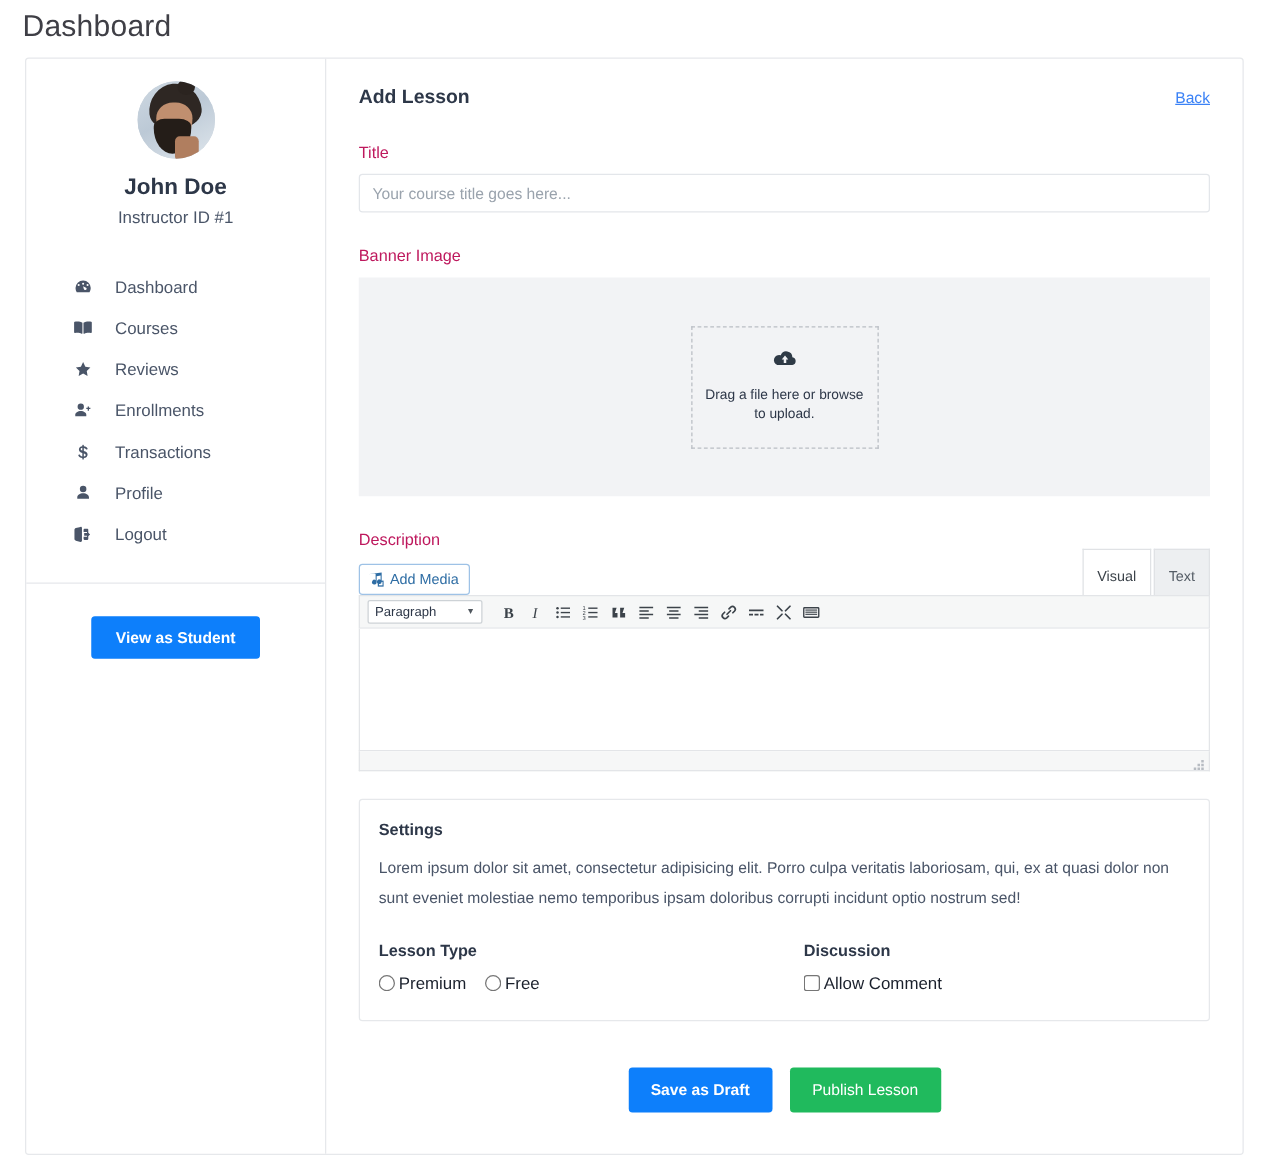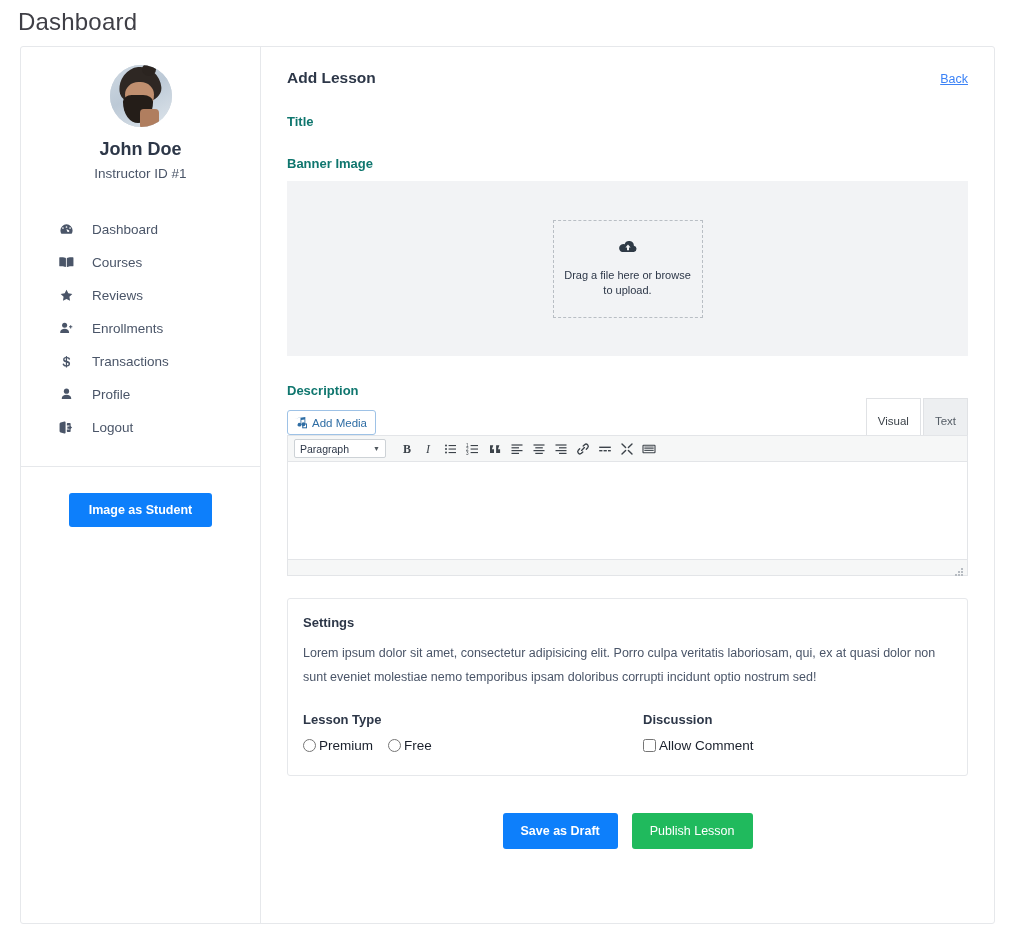--- a/index.html
+++ b/index.html
@@ -114,22 +114,22 @@
   .main { flex: 1; padding: 22px 26px 0 26px; position: relative; }
   .main-head {
     display: flex; align-items: baseline; justify-content: space-between;
   }
   .main-title { font-size: 15.5px; font-weight: 700; color: #2d3748; }
   .back-link {
     font-size: 12.5px; color: #3b82f6;
     text-decoration: underline; cursor: pointer;
   }
   .field-label {
-    font-size: 13px; font-weight: 700;
-    color: #0f766e; margin: 27px 0 10px 0;
+    font-size: 13px; font-weight: 400;
+    color: #be185d; margin: 27px 0 10px 0;
   }
   .text-input {
     width: 100%; height: 31px;
     border: 1px solid #e3e6ea; border-radius: 3px;
     padding: 0 10px; font-size: 12.5px;
     color: #2d3748; background: #fff;
     font-family: "Liberation Sans", sans-serif;
     outline: none;
   }
   .text-input::placeholder { color: #9aa3ad; }
@@ -330,33 +330,34 @@
             </svg>
         </span>
         <span class="nav-label">Logout</span>
       </div>
 
     </nav>
 
     <div class="side-divider"></div>
 
     <div class="view-student-wrap">
-      <button class="btn-blue">Image as Student</button>
+      <button class="btn-blue">View as Student</button>
     </div>
   </aside>
 
   <section class="main">
 
     <div class="main-head">
       <div class="main-title">Add Lesson</div>
       <a class="back-link">Back</a>
     </div>
 
     
     <div class="field-label">Title</div>
+    <input class="text-input" type="text" placeholder="Your course title goes here..." style="">
 
     
     <div class="field-label">Banner Image</div>
     <div class="banner-box">
       <div class="dropzone">
         <span class="cloud-icon">
           <svg width="20" height="15" viewBox="0 0 20 15" fill="currentColor">
               <path d="M15.9 5.7A4.8 4.8 0 0 0 6.6 4.2 3.9 3.9 0 0 0 3.9 12h12a3.2 3.2 0 0 0 0-6.3z"></path>
               <path d="M10 4.4l2.6 3.1h-1.6v2.8H9V7.5H7.4L10 4.4z" fill="#f2f3f5"></path>
             </svg>

